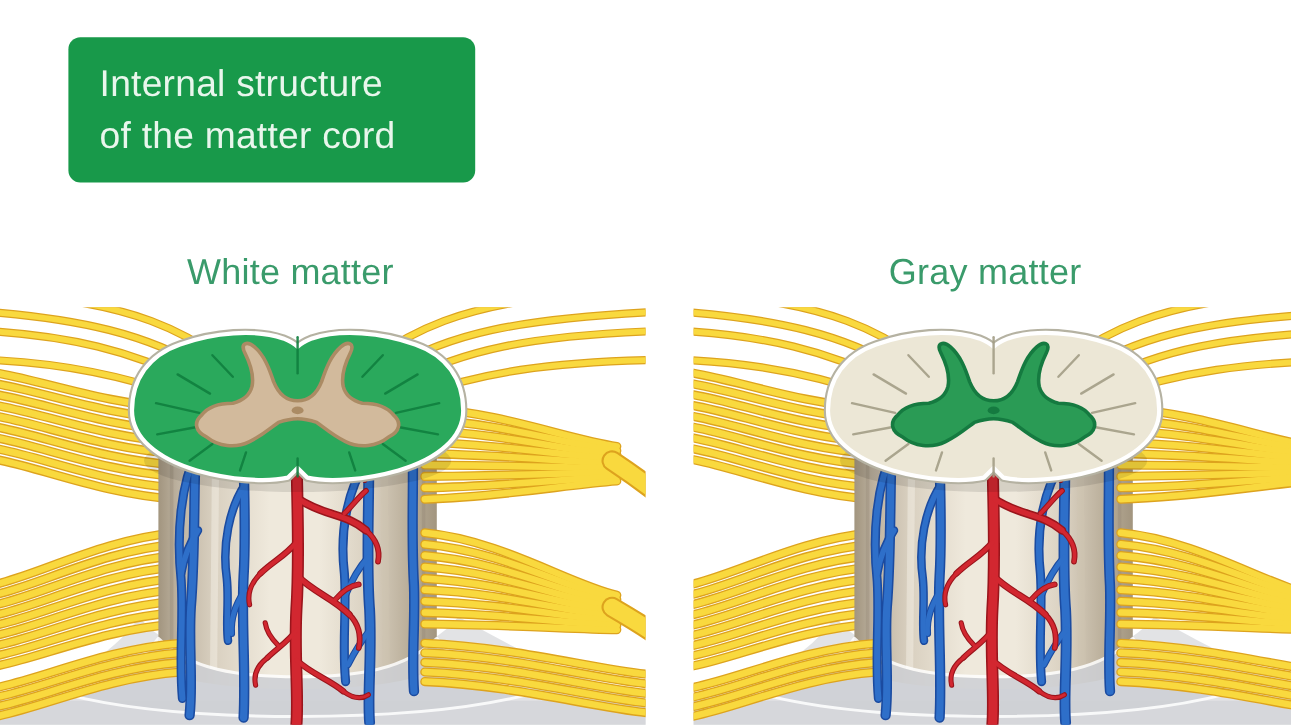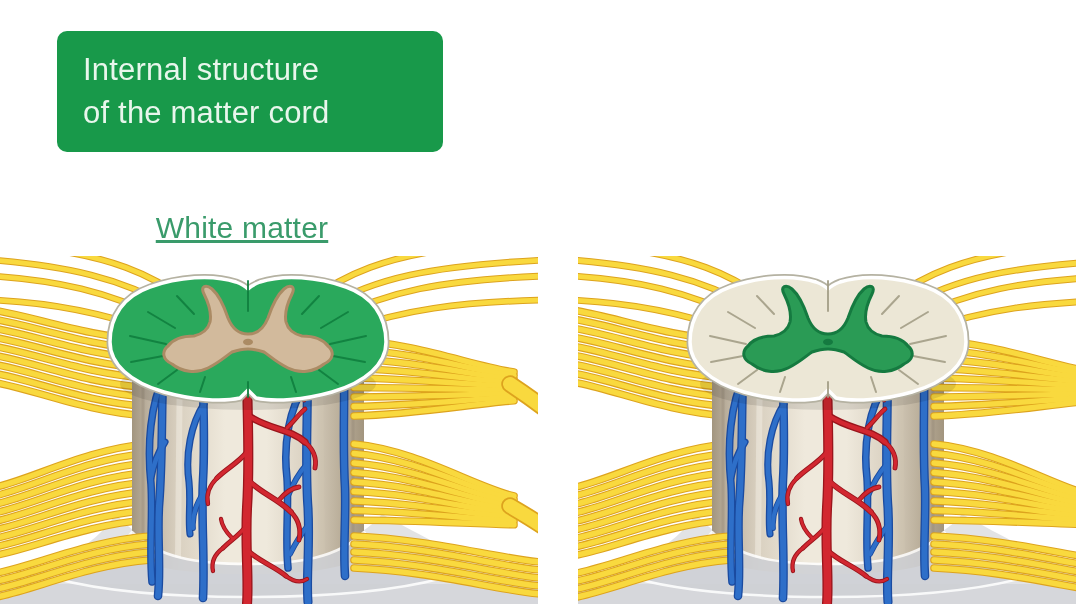--- a/index.html
+++ b/index.html
@@ -2,31 +2,30 @@
 <html style="--title-bg: #18994a; --title-fg: #e8f6ec; --label-color: #3a9b6b; --nerve-yellow: #f9d93e; --nerve-outline: #dda31e; --artery-red: #d22730; --artery-dark: #9a151c; --vein-blue: #2e6fc9; --vein-dark: #1b4ba0; --cord-light: #efe9dc; --cord-mid: #d9d0c0; --cord-dark: #a2957f; --dura-gray: #ced0d5;"><head>
 <meta charset="utf-8">
 <style>
   html,body{margin:0;padding:0;}
   body{
     width:1076px;height:604px;overflow:hidden;background:#ffffff;
     font-family:"Liberation Sans", sans-serif;position:relative;
   }
   .stage{position:absolute;inset:0;overflow:hidden;}
   .title-box{
-    position:absolute;left:57px;top:31px;width:386px;height:121px;
+    position:absolute;left:57px;top:31px;width:339px;height:121px;
     box-sizing:border-box;border-radius:10px;
     background:var(--title-bg,#18994a);color:var(--title-fg,#e8f6ec);
     padding:17px 26px;font-size:31px;line-height:43px;font-weight:300;
     letter-spacing:.2px;
   }
   .panel-label{
     position:absolute;top:211px;width:400px;text-align:center;
     font-size:30px;font-weight:300;letter-spacing:.2px;
     color:var(--label-color,#3a9b6b);
-    text-decoration:underline;
   }
   #lbl0{left:42px;}
   #lbl1{left:621px;}
   .illus{position:absolute;top:256px;width:540px;height:350px;}
   .illus svg{display:block;}
   .illus0{left:-2px;}
   .illus1{left:578px;}
   
   .xsl{stroke:var(--xs-outer-lines,#0f7e3e);stroke-width:2;stroke-linecap:round;fill:none;opacity:.9;}
   .hidden-defs{position:absolute;width:0;height:0;overflow:hidden;}
@@ -35,20 +34,21 @@
 <body>
 
 <div class="stage">
 
   <div class="title-box">
     <div>Internal structure</div>
     <div>of the matter cord</div>
   </div>
 
   <div class="panel-label" id="lbl0">White matter</div>
+  <div class="panel-label" id="lbl1">Gray matter</div>
 
   <div class="illus illus0" style="--xs-outer: #2aa95c; --xs-outer-lines: #0f7e3e; --xs-inner: #d2ba9c; --xs-inner-outline: #ab8b64;">
     <svg viewBox="0 0 540 350" width="540" height="350">
         <use href="#cord"></use>
       </svg>
   </div>
 
   <div class="illus illus1" style="--xs-outer: #ece7d6; --xs-outer-lines: #a39d86; --xs-inner: #2a9b55; --xs-inner-outline: #157a40;">
     <svg viewBox="0 0 540 350" width="540" height="350">
         <use href="#cord"></use>

